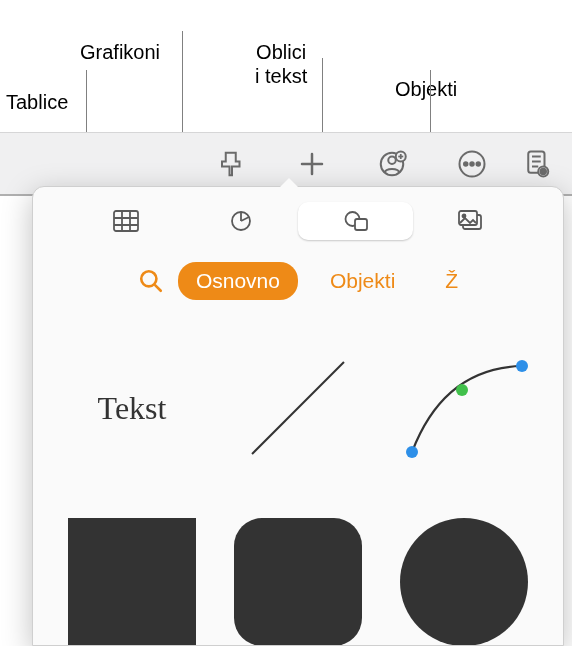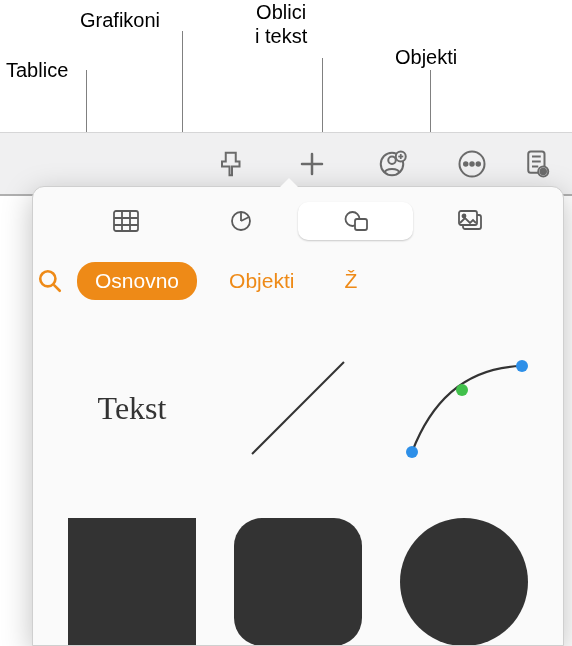--- a/index.html
+++ b/index.html
@@ -17,20 +17,21 @@
       height: 132px;
       width: 100%;
     }
     .callout-label {
       position: absolute;
       font-size: 20px;
       color: #000;
       white-space: pre;
       text-align: center;
       line-height: 1.2;
+      margin-top: 32px;
     }
     .callout-line {
       position: absolute;
       width: 1px;
       background: #808080;
     }
     
     .toolbar {
       position: absolute;
       top: 132px;
@@ -104,20 +105,21 @@
       box-shadow: 0 1px 2px rgba(0,0,0,0.2);
     }
     
     .category-row {
       display: flex;
       align-items: center;
       height: 48px;
       gap: 14px;
       padding: 0 4px;
       margin-top: 12px;
+      justify-content: center;
     }
     .search-icon {
       color: #ee8a17;
       display: flex;
       align-items: center;
     }
     .search-icon svg { width: 26px; height: 26px; }
     .cat-chip {
       padding: 7px 18px;
       border-radius: 18px;
@@ -175,21 +177,21 @@
       background: #333333;
       border-radius: 50%;
     }
   </style>
 </head>
 <body>
 
 <div class="callouts">
   <div class="callout-label" style="left:6px; top:58px;">Tablice</div>
   <div class="callout-label" style="left:80px; top:8px;">Grafikoni</div>
-  <div class="callout-label" style="left:255px; top:0;">Oblici
+  <div class="callout-label" style="left:255px; top:8px;">Oblici
 i tekst</div>
   <div class="callout-label" style="left:395px; top:45px;">Objekti</div>
 
   <div class="callout-line" style="left:86px; top:70px; height:152px;"></div>
   <div class="callout-line" style="left:182px; top:31px; height:190px;"></div>
   <div class="callout-line" style="left:322px; top:58px; height:163px;"></div>
   <div class="callout-line" style="left:430px; top:70px; height:152px;"></div>
 </div>
 
 <div class="toolbar">

